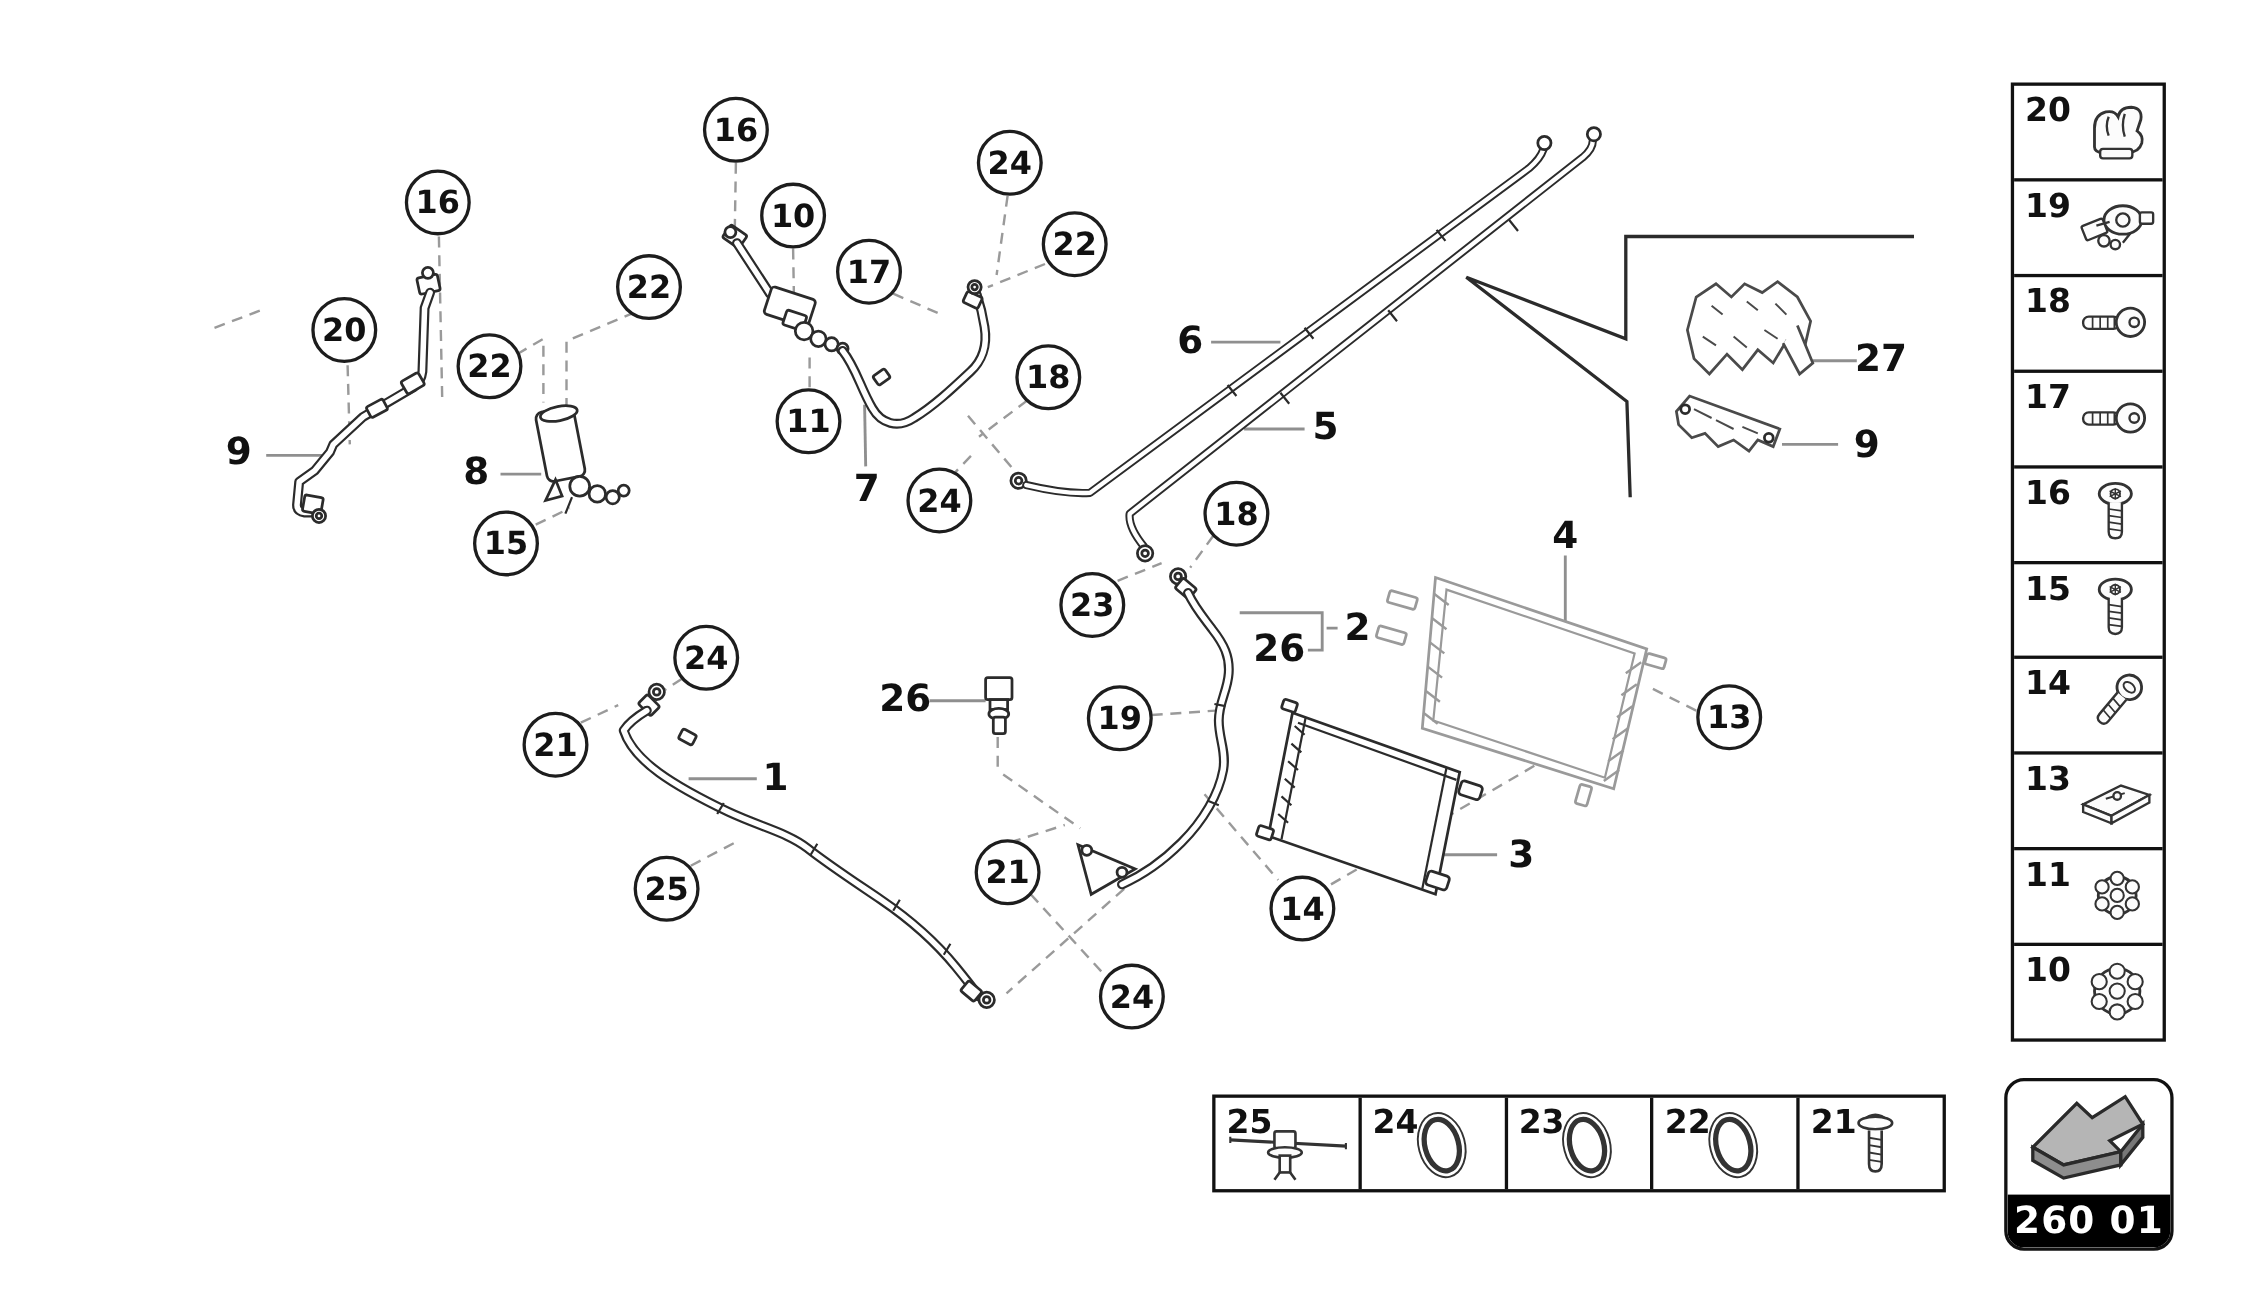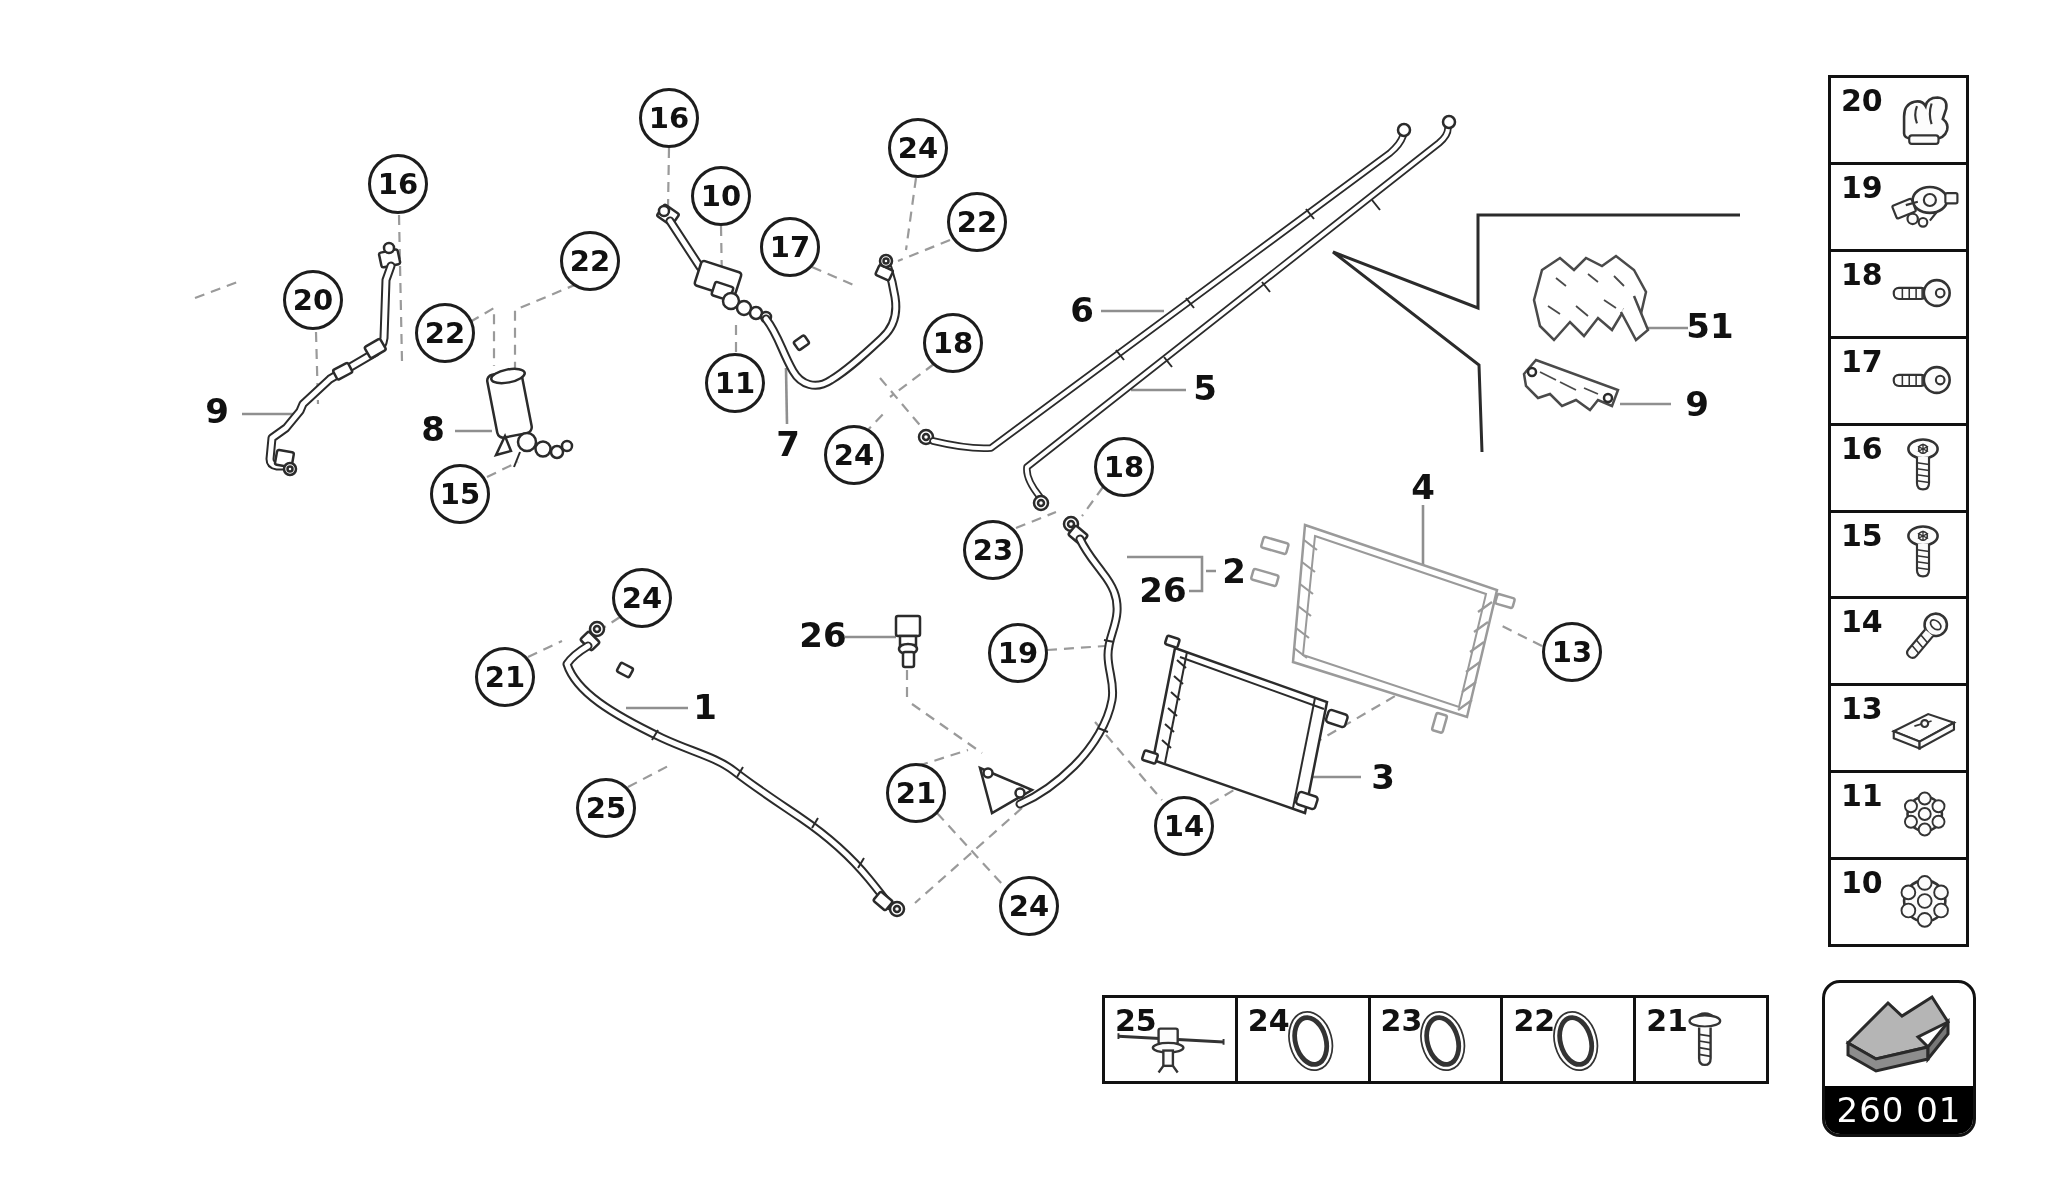--- a/index.html
+++ b/index.html
@@ -33,21 +33,21 @@
   .sicon{position:absolute;right:0px;top:2px}
   
   #legend{position:absolute;left:1102px;top:995px;width:667px;height:89px;border:3px solid #111;background:#fff;display:flex}
   .lcell{flex:1;position:relative;border-left:3px solid #111;cursor:pointer}
   .lcell:first-child{border-left:none}
   .lnum{position:absolute;left:10px;top:5px;font-weight:700;font-size:30px}
   .licon{position:absolute;right:0;top:0}
   
   #badge{position:absolute;left:1822px;top:980px;width:154px;height:157px;border:3px solid #111;border-radius:18px;overflow:hidden;background:#fff;cursor:pointer}
   #badge .bicon{height:103px;display:flex;align-items:center;justify-content:center}
-  #badge .bcode{height:48px;background:#000;color:#fff;font-weight:400;font-size:34px;display:flex;align-items:center;justify-content:center;letter-spacing:1px}
+  #badge .bcode{height:48px;background:#000;color:#fff;font-weight:700;font-size:34px;display:flex;align-items:center;justify-content:center;letter-spacing:1px}
 </style>
 </head>
 <body>
 
 <div id="app">
 
   <svg id="art" width="2048" height="1183" viewBox="0 0 2048 1183">
 
     <g class="dash">
       <path d="M399,215 L402,362"></path>
@@ -251,21 +251,21 @@
   <div class="pl" style="left:788px;top:444px">7</div>
   <div class="pl" style="left:1082px;top:310px">6</div>
   <div class="pl" style="left:1205px;top:388px">5</div>
   <div class="pl" style="left:1423px;top:487px">4</div>
   <div class="pl" style="left:1383px;top:777px">3</div>
   <div class="pl" style="left:1234px;top:571px">2</div>
   <div class="pl" style="left:1163px;top:590px">26</div>
   <div class="pl" style="left:823px;top:635px">26</div>
   <div class="pl" style="left:705px;top:707px">1</div>
   <div class="pl" style="left:1697px;top:404px">9</div>
-  <div class="pl" style="left:1710px;top:326px">51</div>
+  <div class="pl" style="left:1710px;top:326px">27</div>
 
   <div id="sidebar">
     <div class="srow">
       <span class="snum">20</span>
       <span class="sicon">
         <svg width="86" height="78" viewBox="0 0 100 90">
             <path class="ishape" stroke-width="3" d="M28,62 L28,42 Q28,28 40,25 Q49,23 53,30 Q55,20 67,20 Q79,21 77,33 L73,45 Q80,50 78,58 Q75,68 63,68 L38,68 Q28,68 28,62 Z"></path>
             <path fill="none" stroke="#333" stroke-width="2.5" d="M43,30 Q39,40 43,50 M60,27 Q56,39 60,51"></path>
             <rect class="ishape" stroke-width="2.5" x="34" y="64" width="34" height="10" rx="3"></rect>
           </svg>

